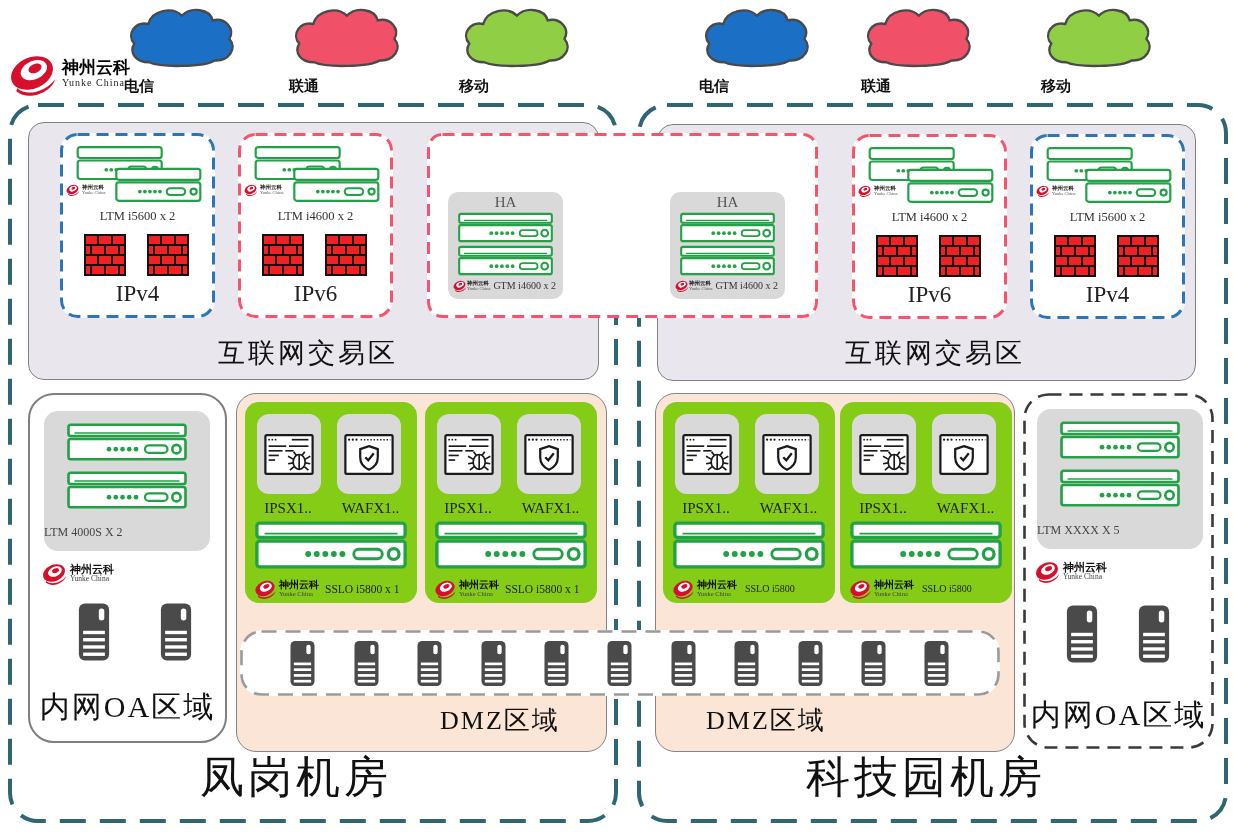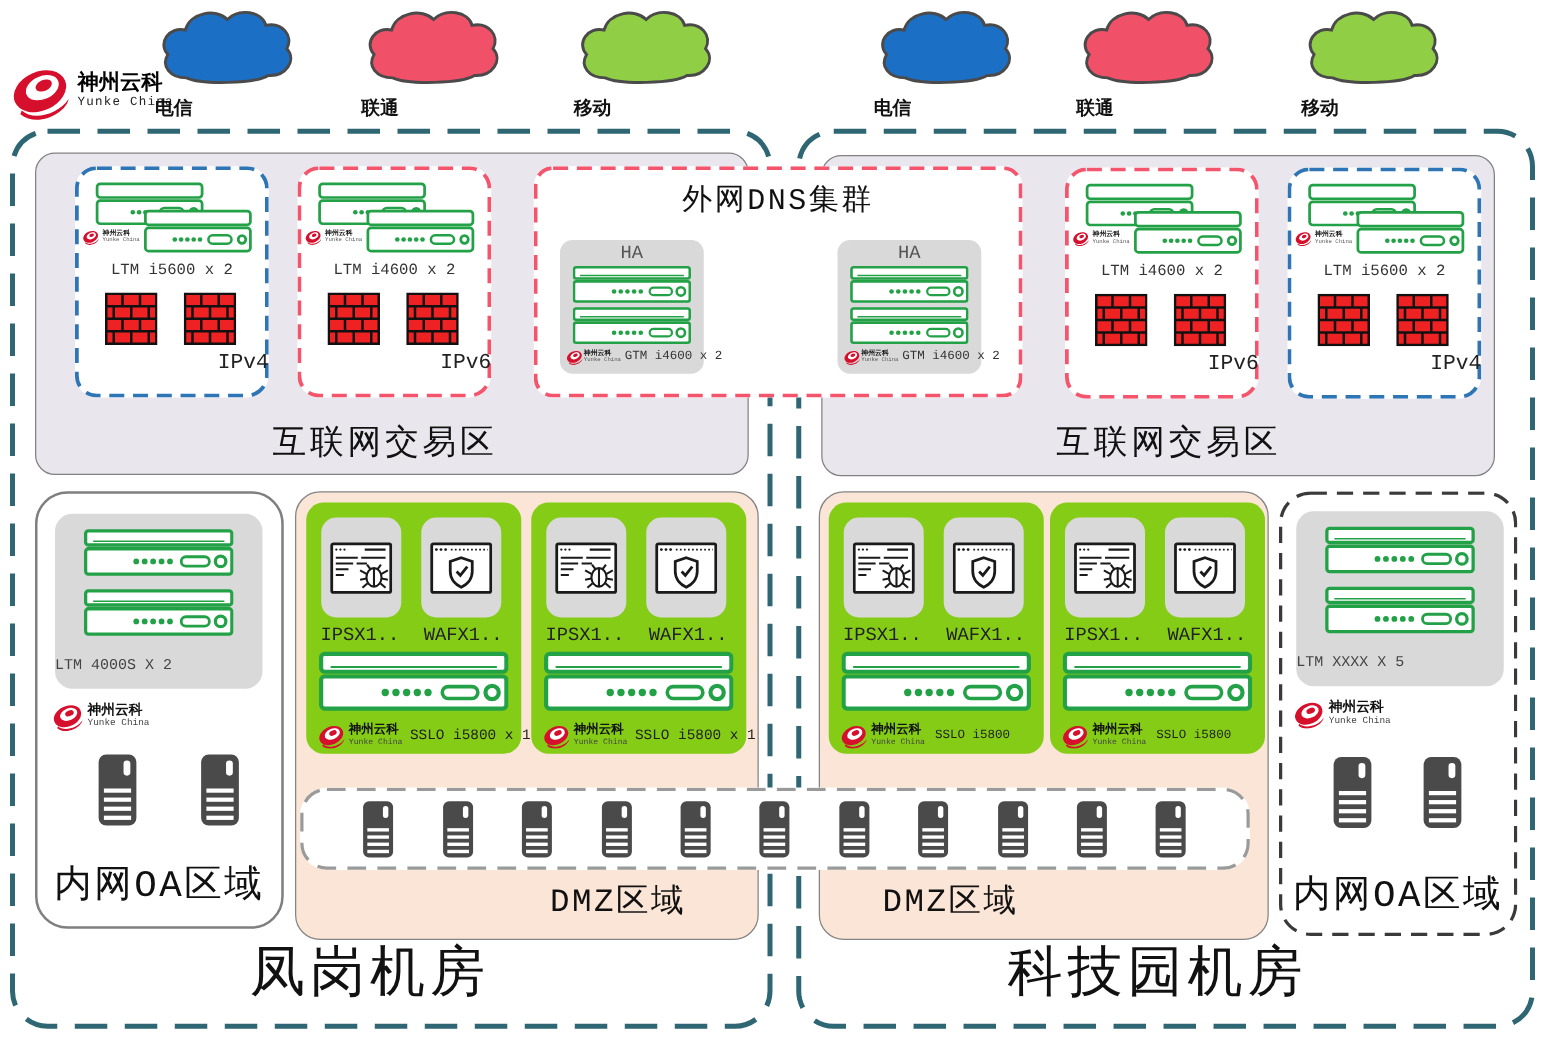--- a/index.html
+++ b/index.html
@@ -1,16 +1,16 @@
 <!DOCTYPE html>
 <html><head>
 <meta charset="utf-8">
 <style>
   html,body{margin:0;padding:0}
-  .canvas{position:relative;width:1233px;height:834px;background:#fff;font-family:Liberation Mono, monospace;overflow:hidden}
+  .canvas{position:relative;width:1233px;height:834px;background:#fff;font-family:Liberation Serif, serif;overflow:hidden}
   svg.layer{position:absolute;left:0;top:0;width:1233px;height:834px}
   .dashb{position:absolute;left:0;top:0;width:100%;height:100%;pointer-events:none}
   
   .logo{position:absolute;left:6px;top:50px;display:flex;align-items:center;gap:4px}
   .logo-swirl{width:52px;height:46px}
   .logo-t1{font-size:17px;font-weight:bold;color:#000;line-height:19px}
   .logo-t2{font-size:10px;color:#222;line-height:11px;letter-spacing:1px}
   .cloud{position:absolute;top:4px;width:112px;}
   .cloud svg{width:112px;height:68px;display:block}
   .cloud-lbl{font-size:15px;font-weight:bold;color:#111;margin-top:5px}
@@ -26,21 +26,21 @@
   .ip-box{position:absolute;width:155px;height:185px;background:#fff;border-radius:18px}
   .ipb-a{left:60px;top:133px}.ipb-b{left:238px;top:133px}.ipb-c{left:852px;top:134px}.ipb-d{left:1030px;top:134px}
   .stack{position:absolute;left:16px;top:8px;width:126px;height:76px}
   .minilogo{position:absolute;left:5px;top:50px;display:flex;align-items:center;gap:2px}
   .mini-swirl{width:15px;height:13px;flex:none}
   .minitext{font-size:5.5px;line-height:6px;color:#111;font-weight:bold;text-align:left;white-space:nowrap}
   .minitext .sub{font-size:4.5px;color:#555;font-weight:normal}
   .dev-label{position:absolute;top:76px;width:100%;text-align:center;font-size:12.5px;color:#333}
   .fw{position:absolute;width:42px;height:42px}
   .fw1{left:24px;top:101px}.fw2{left:87px;top:101px}
-  .ip-label{position:absolute;top:148px;width:100%;text-align:right;font-size:17px;color:#222}
+  .ip-label{position:absolute;top:148px;width:100%;text-align:center;font-size:23px;color:#222}
   
   .dns-box{position:absolute;left:427px;top:133px;width:391px;height:185px;background:#fff;border-radius:16px}
   .dns-title{position:absolute;top:10px;width:100%;text-align:center;font-size:24px;color:#111;letter-spacing:2px}
   .ha-box{position:absolute;top:59px;width:115px;height:107px;background:#d9d9d9;border-radius:10px}
   .ha-left{left:21px}.ha-right{left:243px}
   .ha-title{text-align:center;font-size:15px;color:#555;margin-top:2px}
   .ha-app{position:absolute;left:10px;width:95px;height:31px}
   .ha-a1{top:20px}.ha-a2{top:53px}
   .ha-row{position:absolute;left:4px;top:87px;display:flex;align-items:center;white-space:nowrap}
   .gtm-label{font-size:10px;color:#333;margin-left:3px}
@@ -356,21 +356,20 @@
     <svg class="fw fw2">
         <use href="#sym-firewall"></use>
       </svg>
     <div class="ip-label">IPv4</div>
   </div>
 
   <div class="dns-box">
     <svg class="dashb">
         <rect x="1.5" y="1.5" width="388" height="182" rx="14" fill="none" stroke="#f4556d" stroke-width="3" stroke-dasharray="12 7"></rect>
       </svg>
-    <div class="dns-title">外网DNS集群</div>
     <div class="ha-box ha-left">
       <div class="ha-title">HA</div>
       <svg class="ha-app ha-a1">
           <use href="#sym-appliance"></use>
         </svg>
       <svg class="ha-app ha-a2">
           <use href="#sym-appliance"></use>
         </svg>
       <div class="ha-row">
         <svg class="mini-swirl">

